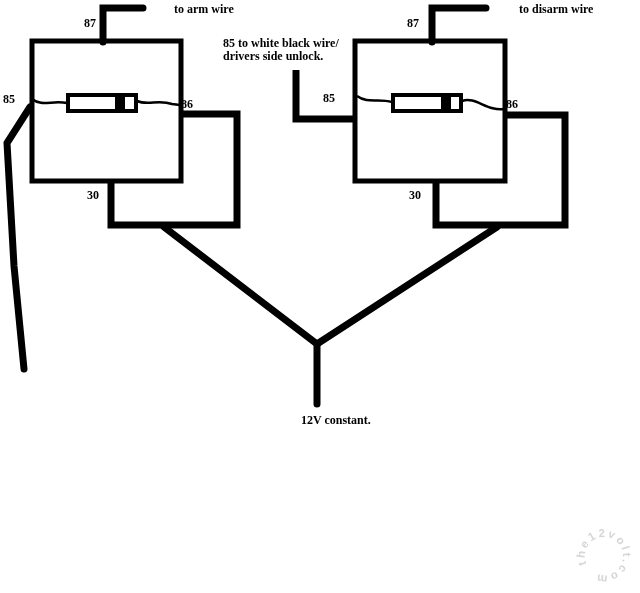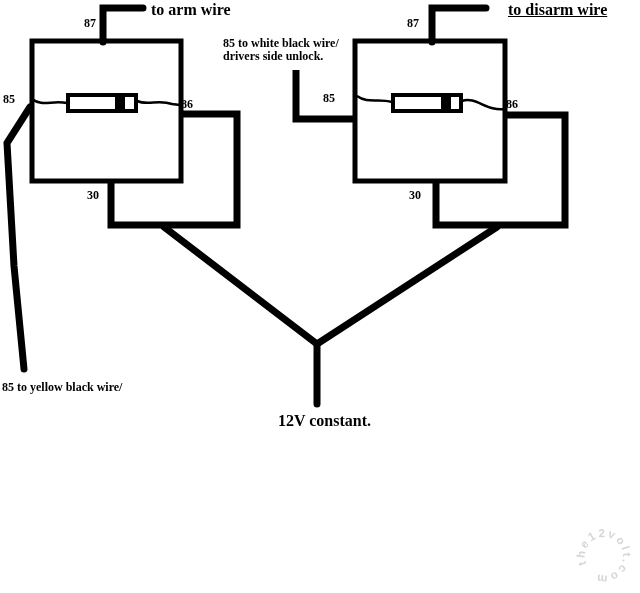--- a/index.html
+++ b/index.html
@@ -14,21 +14,21 @@
   .canvas svg { position: absolute; left: 0; top: 0; }
   .lbl {
     position: absolute;
     font-family: "Liberation Serif", serif;
     font-weight: bold;
     color: #000000;
     white-space: nowrap;
     line-height: 13px;
   }
   .pin  { font-size: 12px; }
-  .note { font-size: 16px; }
+  .note { font-size: 12px; margin-left: 23px; }
   .note2 { font-size: 12px; line-height: 13px; }
 </style>
 </head>
 <body>
 
 <div class="canvas">
 
   <svg width="640" height="593" viewBox="0 0 640 593">
 
     <rect x="32" y="41" width="149" height="140" fill="none" stroke="#000" stroke-width="5"></rect>
@@ -69,25 +69,24 @@
     </g>
   </svg>
 
   <div class="lbl pin" style="left:84px;  top:17px;">87</div>
   <div class="lbl note" style="left:151px; top:3px;">to arm wire</div>
   <div class="lbl pin" style="left:3px;   top:93px;">85</div>
   <div class="lbl pin" style="left:181px; top:98px;">86</div>
   <div class="lbl pin" style="left:87px;  top:189px;">30</div>
 
   <div class="lbl note2" style="left:2px; top:381px;">
-    <div>85 to yellow black wire/</div>
   </div>
 
   <div class="lbl pin" style="left:407px; top:17px;">87</div>
-  <div class="lbl note" style="left:508px; top:3px;text-decoration:underline;">to disarm wire</div>
+  <div class="lbl note" style="left:496px; top:3px;">to disarm wire</div>
   <div class="lbl pin" style="left:323px; top:92px;">85</div>
   <div class="lbl pin" style="left:506px; top:98px;">86</div>
   <div class="lbl pin" style="left:409px; top:189px;">30</div>
 
   <div class="lbl note2" style="left:223px; top:37px;">
     <div>85 to white black wire/</div>
     <div>drivers side unlock.</div>
   </div>
 
   <div class="lbl note" style="left:278px; top:414px;">12V constant.</div>

